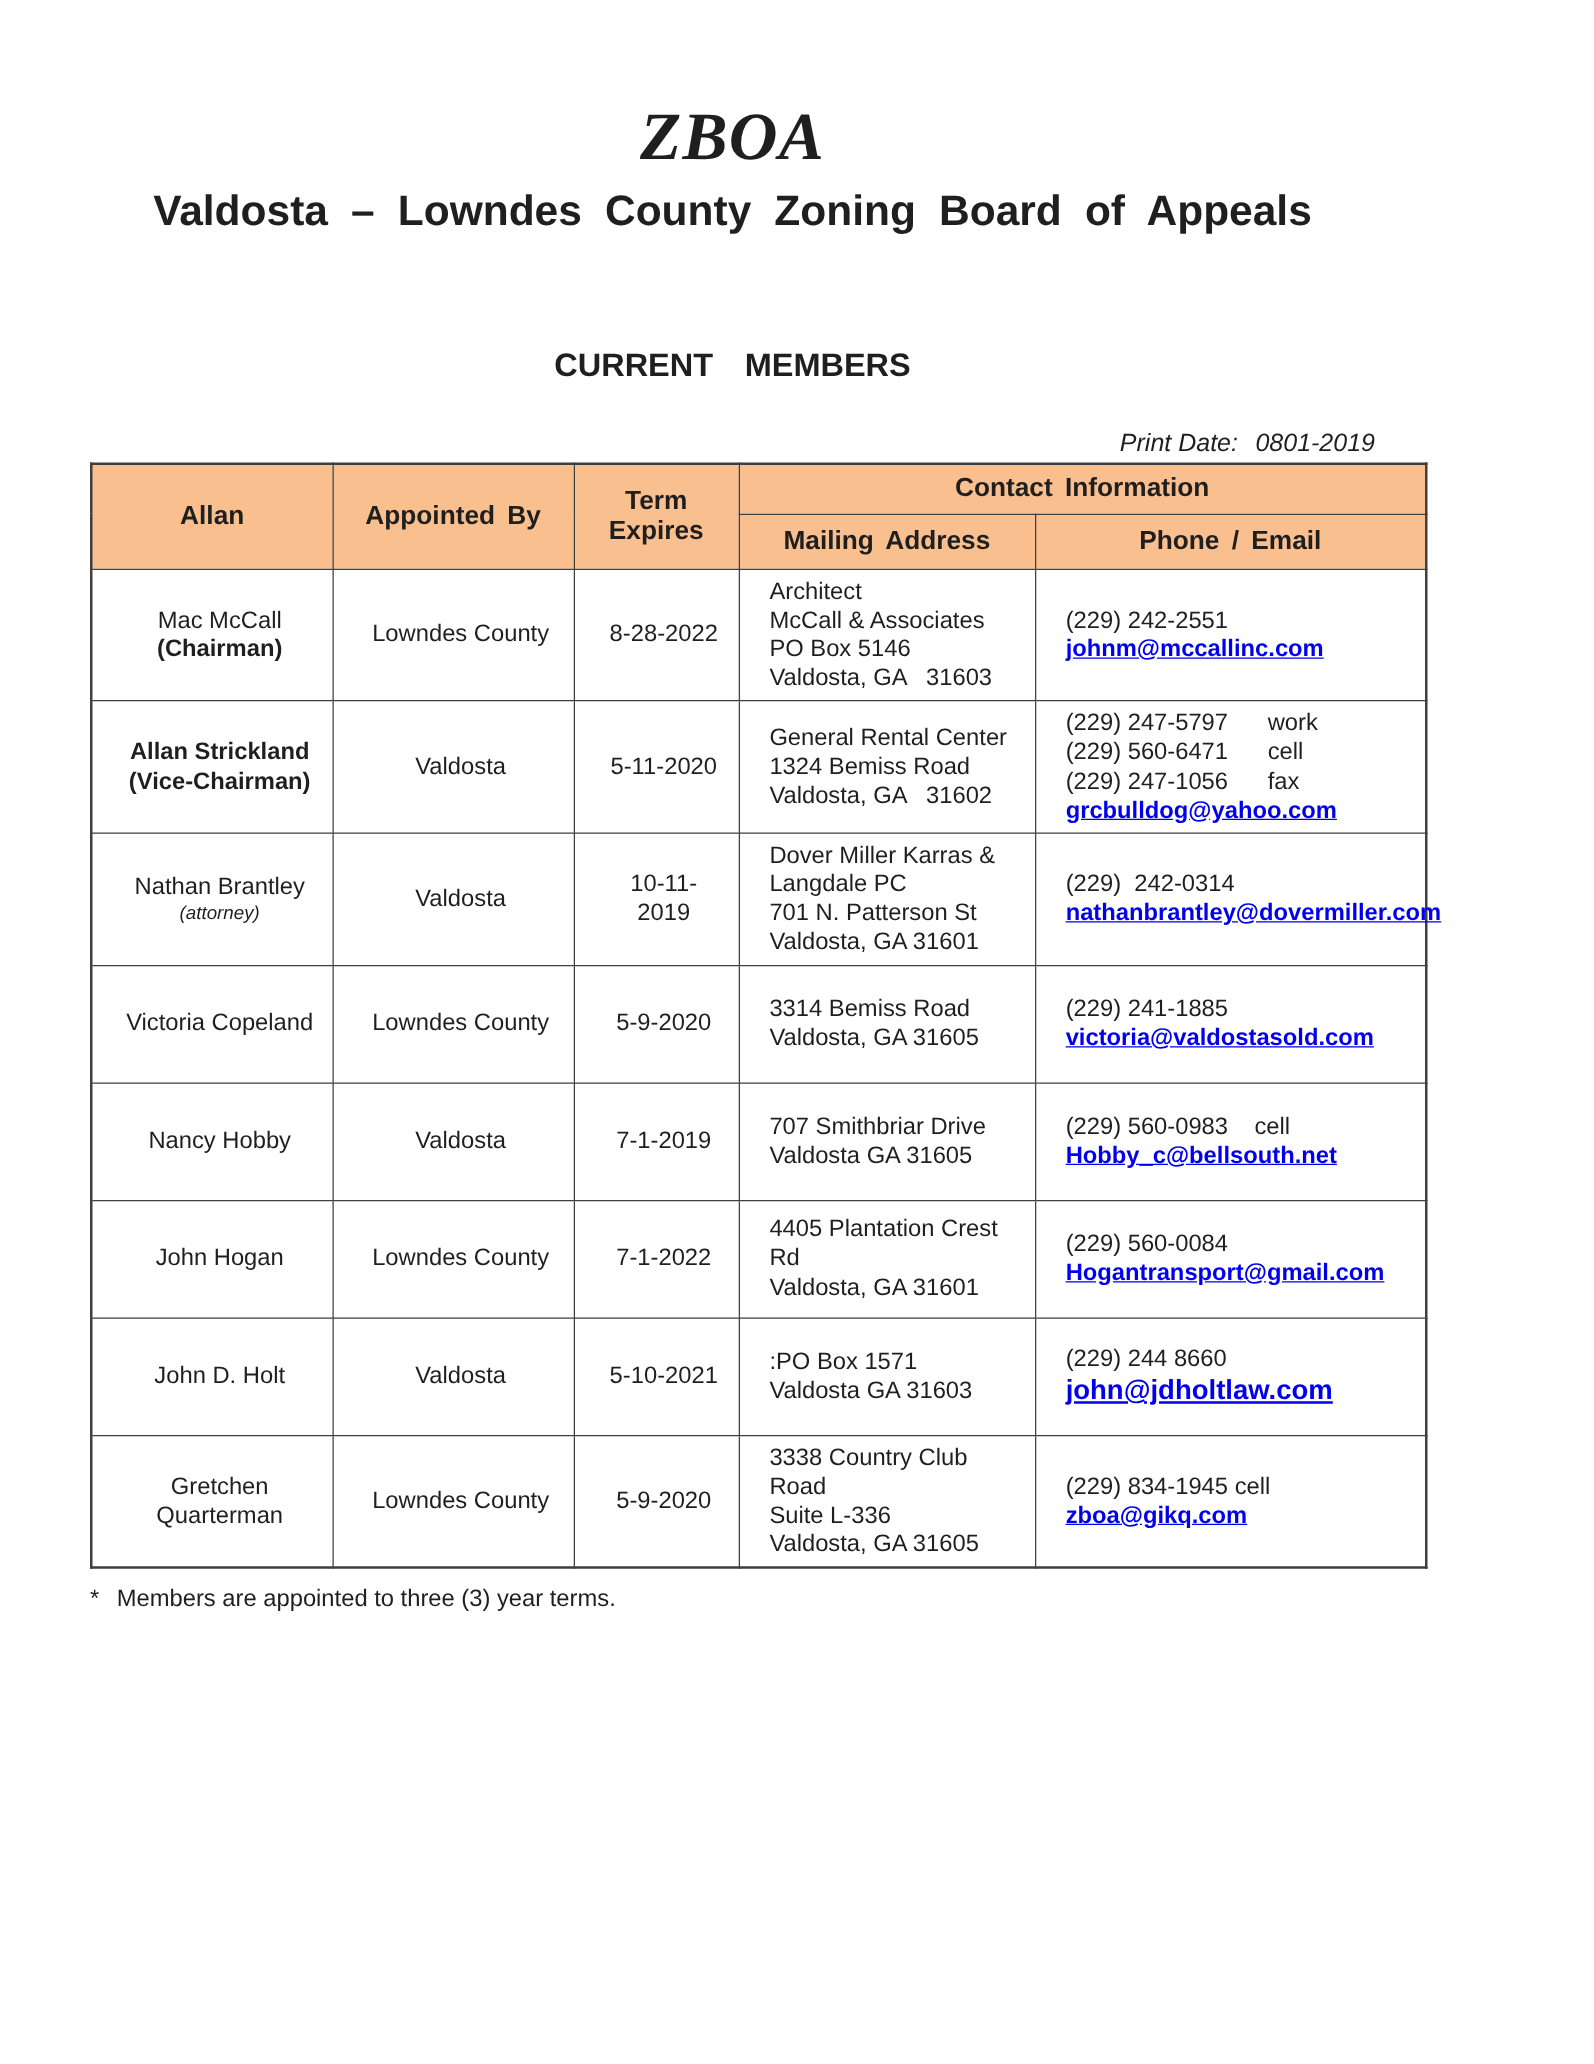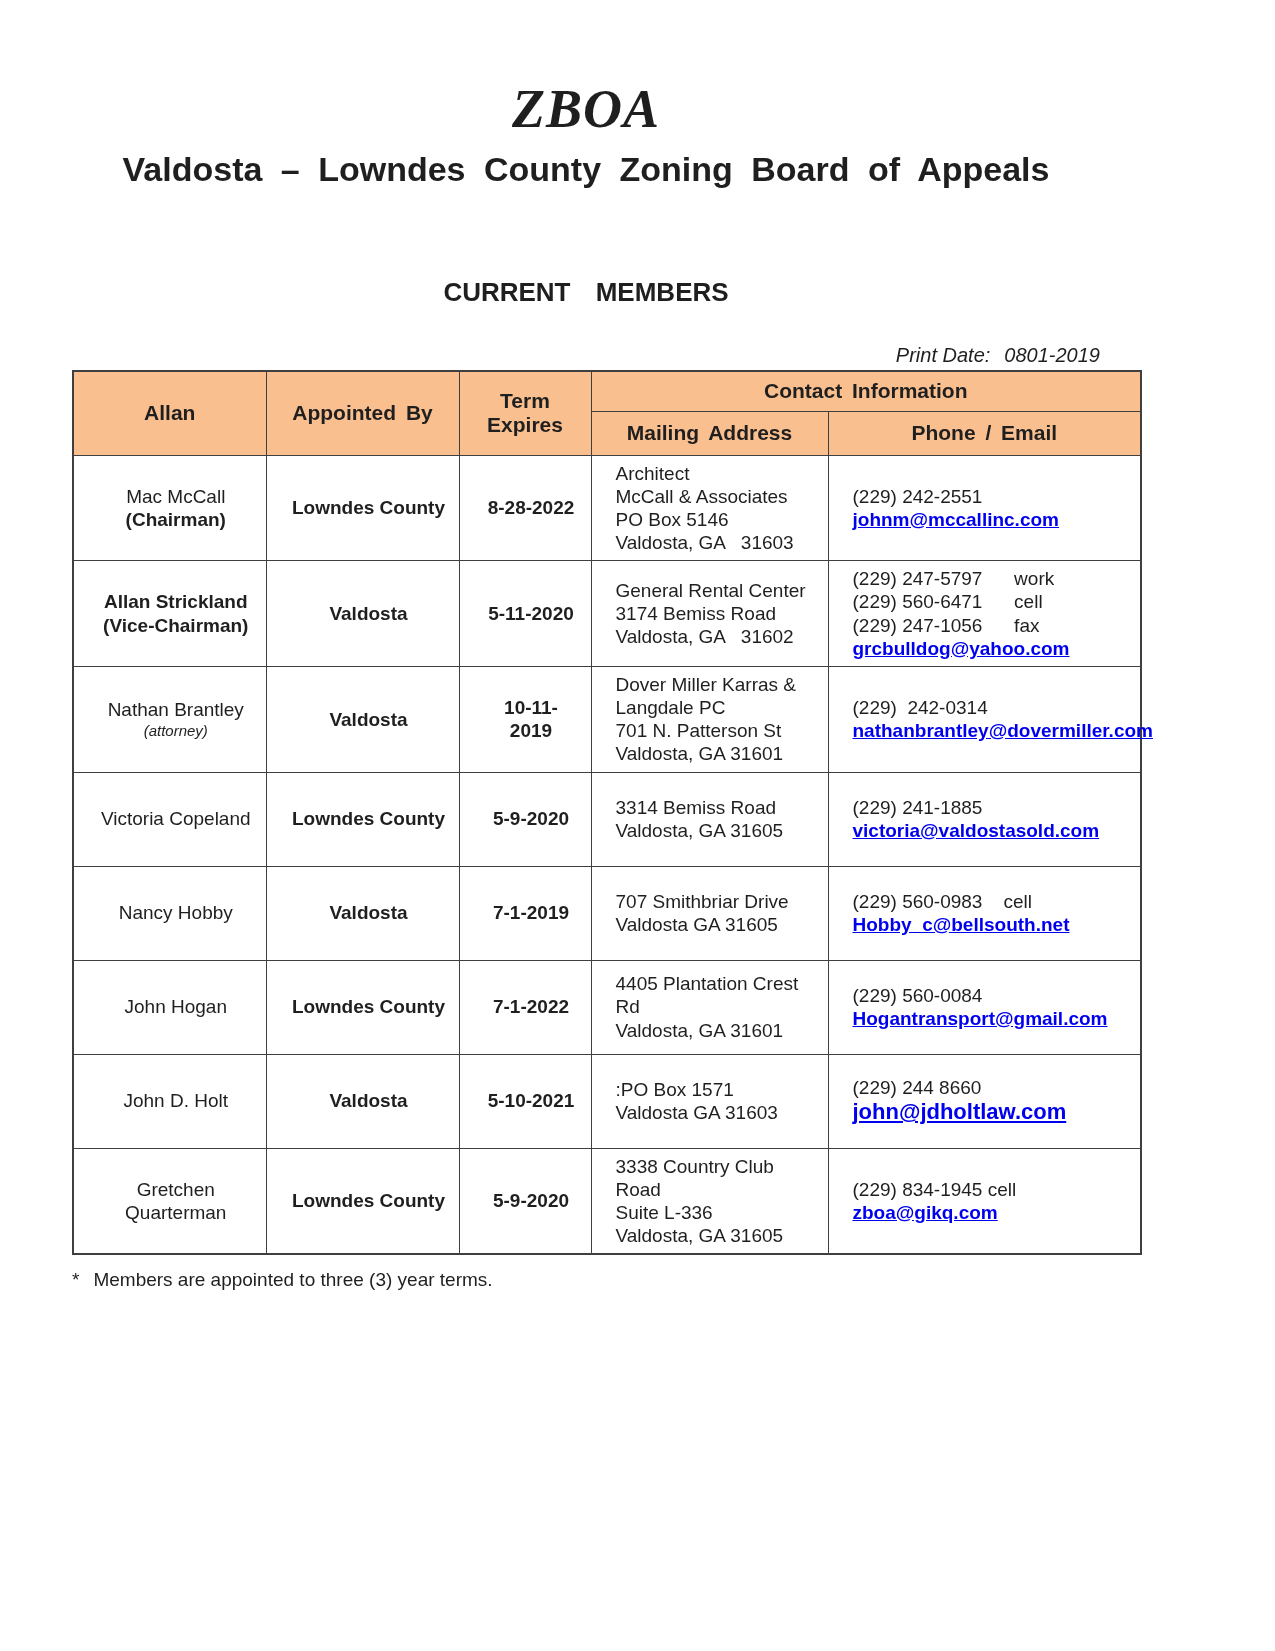--- a/index.html
+++ b/index.html
@@ -73,21 +73,21 @@
   th.th-sub{height:44px;word-spacing:4px;}
   th.th-span{word-spacing:4px;}
   th.th-term{white-space:pre-line;line-height:1.15;}
   .members-table tbody td{
     font-size:19px;
     height:94px;
     line-height:1.22;
     padding-left:24px;
   }
   td.cell-name{text-align:center;padding-left:14px;}
-  td.cell-appointed,td.cell-term{text-align:center;font-weight:bold;}
+  td.cell-appointed,td.cell-term{text-align:center;}
   td.cell-address,td.cell-phone{text-align:left;}
   .name-part{white-space:pre-wrap;}
   .name-bold{font-weight:bold;}
   .name-italic-small{font-style:italic;font-size:15px;}
   .addr-line,.phone-line{white-space:pre-wrap;}
   .email-line{white-space:pre-wrap;font-weight:bold;}
   a.email-link{
     color:var(--link-color);
     text-decoration:underline;
     cursor:pointer;
@@ -160,21 +160,21 @@
         </tr>
         <tr class="member-row">
           <td class="cell-name">
             <div class="name-part name-bold">Allan Strickland</div>
             <div class="name-part name-bold">(Vice-Chairman)</div>
           </td>
           <td class="cell-appointed">Valdosta</td>
           <td class="cell-term">5-11-2020</td>
           <td class="cell-address">
             <div class="addr-line">General Rental Center</div>
-            <div class="addr-line">3174 Bemiss Road</div>
+            <div class="addr-line">1324 Bemiss Road</div>
             <div class="addr-line">Valdosta, GA   31602</div>
           </td>
           <td class="cell-phone">
             <div class="phone-line">(229) 247-5797      work</div>
             <div class="phone-line">(229) 560-6471      cell</div>
             <div class="phone-line">(229) 247-1056      fax</div>
             <div class="email-line"><a class="email-link" href="#">grcbulldog@yahoo.com</a></div>
           </td>
         </tr>
         <tr class="member-row">

